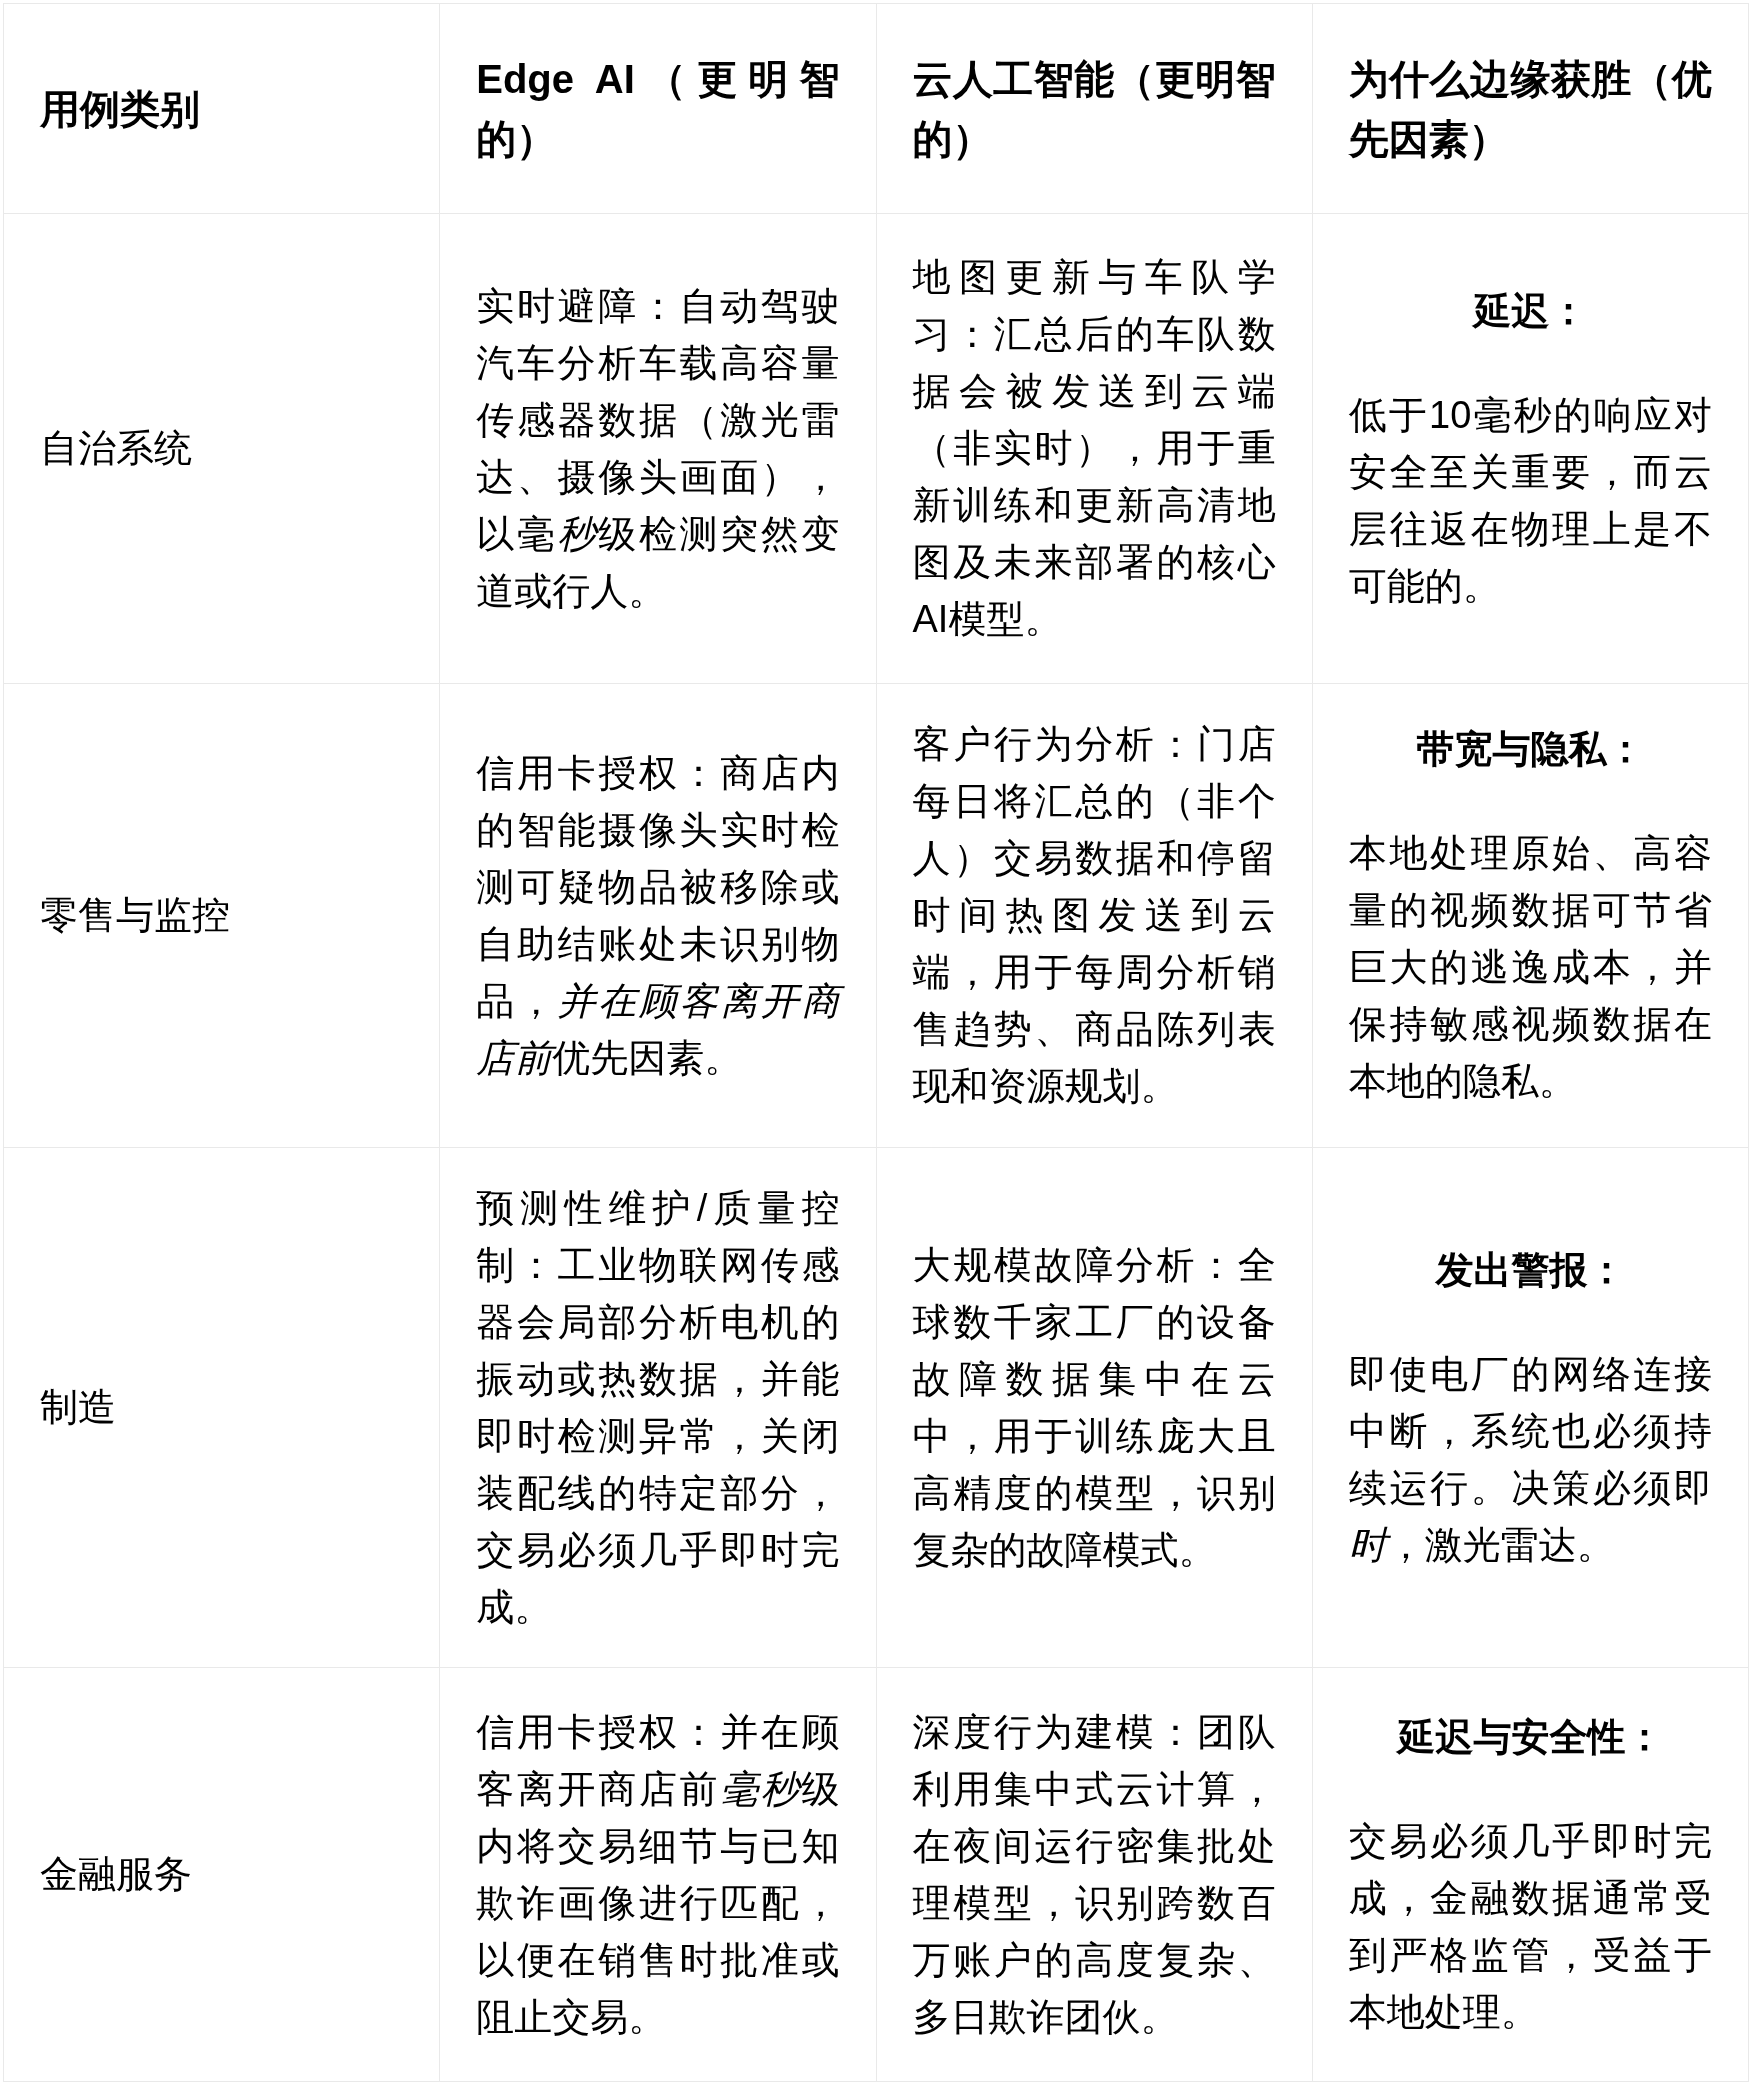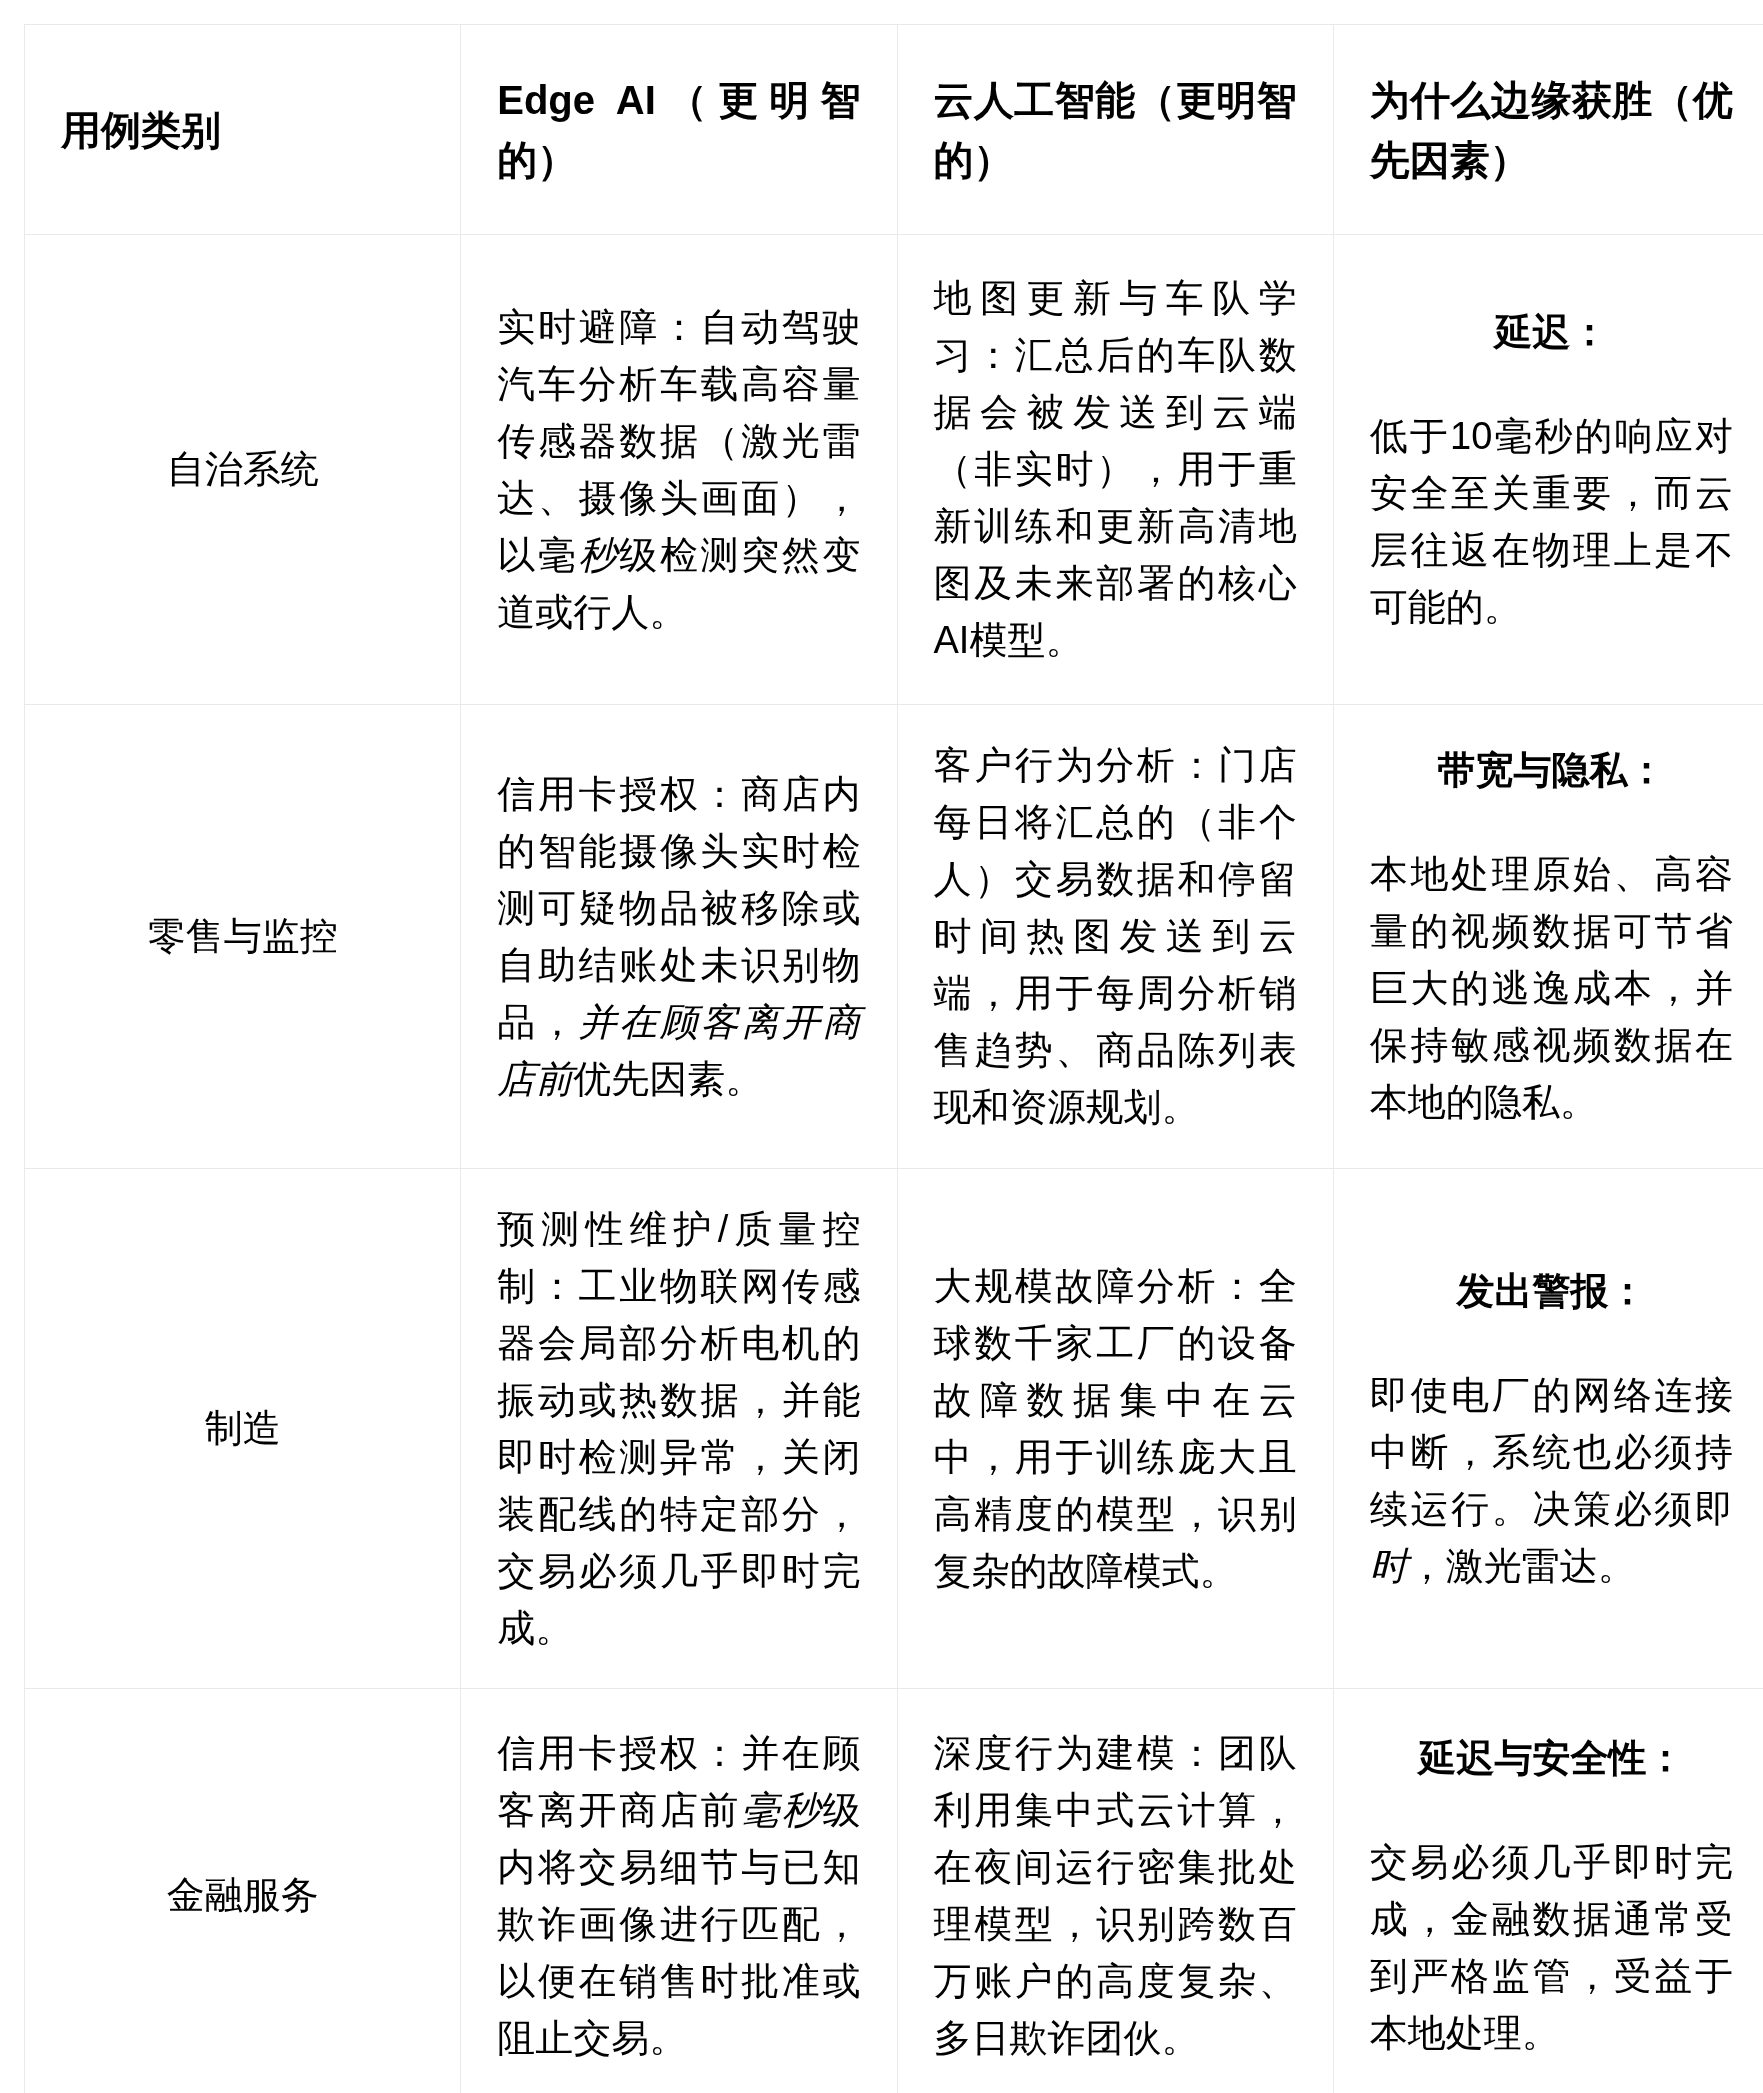--- a/index.html
+++ b/index.html
@@ -7,21 +7,21 @@
     padding: 0;
     background: #ffffff;
     color: #000000;
     font-family: "Liberation Sans", sans-serif;
   }
   .page {
     width: 1764px;
     height: 2094px;
     background: #ffffff;
     box-sizing: border-box;
-    padding: 24px;
+    padding: 3px;
   }
   table.use-case-table {
     border-collapse: collapse;
     table-layout: fixed;
     width: 1746px;
   }
   col { width: 436px; }
   th, td {
     border: 1.8px solid #e9e9e9;
     vertical-align: middle;
@@ -37,21 +37,21 @@
   }
   th.serif-head {
     font-family: Liberation Sans, sans-serif;
   }
   td {
     font-size: 38px;
     line-height: 57px;
     text-align: justify;
   }
   td.category-cell {
-    text-align: center;
+    text-align: left;
     font-weight: normal;
   }
   td p { margin: 0; }
   td p.why-title {
     font-weight: bold;
     margin-bottom: 47px;
     text-align: center;
   }
   tr.row-head   { height: 210px; }
   tr.row-auto   { height: 470px; }

